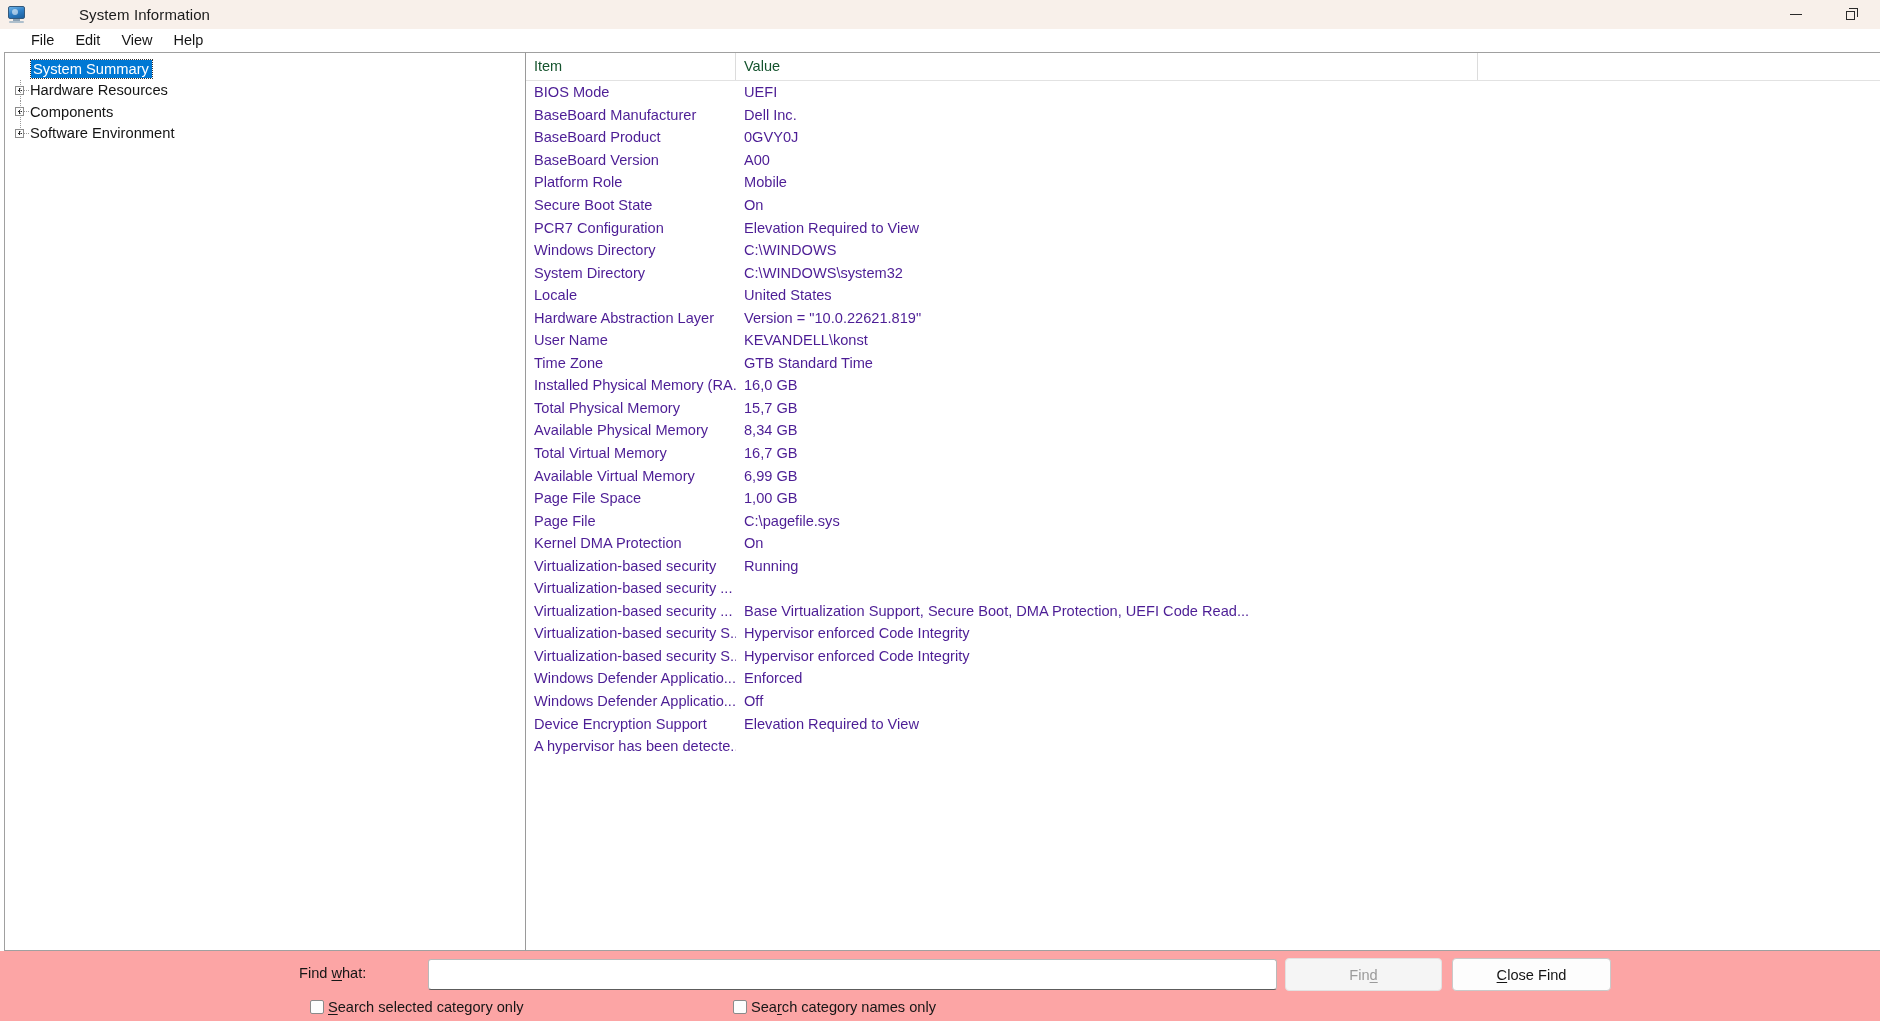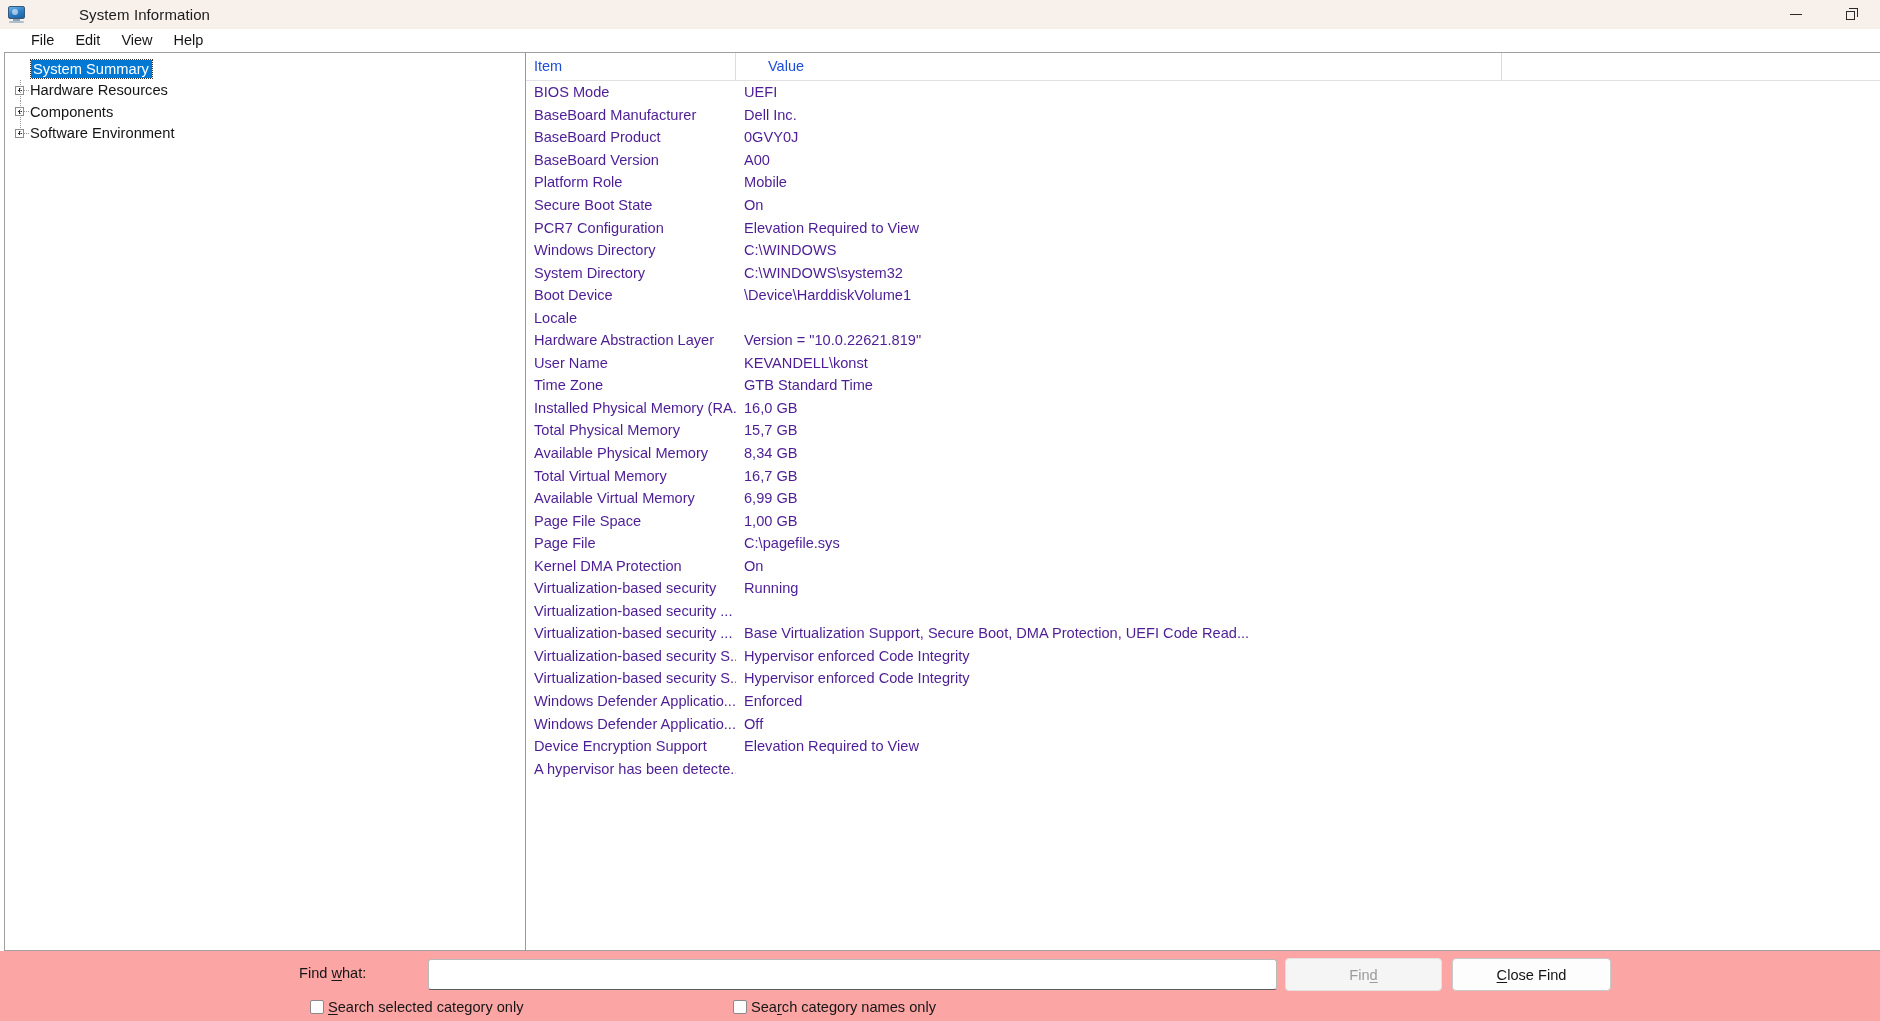--- a/index.html
+++ b/index.html
@@ -187,31 +187,31 @@
   .list-header {
     height: 27px;
     display: flex;
     align-items: center;
     border-bottom: 1px solid #e2e2e2;
     background: #ffffff;
     position: relative;
   }
   .hcell {
     font-size: 14.5px;
-    color: #1d4ed8;
+    color: #14532d;
     padding-left: 8px;
     box-sizing: border-box;
     height: 27px;
     line-height: 27px;
     border-right: 1px solid #dcdcdc;
     white-space: nowrap;
     overflow: hidden;
   }
   .hcell.item { width: 210px; }
-  .hcell.value { width: 742px; margin-left: 24px; }
+  .hcell.value { width: 742px; }
   .hcell.pad { flex: 1 1 auto; border-right: none; }
 
   .list-rows { position: relative; }
   .lrow {
     display: flex;
     height: 22.55px;
     align-items: center;
     font-size: 14.6px;
     color: #4c1d95;
     white-space: nowrap;
@@ -394,25 +394,22 @@
           </div>
           <div class="lrow">
             <div class="cell-item">Windows Directory</div>
             <div class="cell-value">C:\WINDOWS</div>
           </div>
           <div class="lrow">
             <div class="cell-item">System Directory</div>
             <div class="cell-value">C:\WINDOWS\system32</div>
           </div>
           <div class="lrow">
-            <div class="cell-item">Boot Device</div>
-            <div class="cell-value">\Device\HarddiskVolume1</div>
-          </div>
-          <div class="lrow">
             <div class="cell-item">Locale</div>
+            <div class="cell-value">United States</div>
           </div>
           <div class="lrow">
             <div class="cell-item">Hardware Abstraction Layer</div>
             <div class="cell-value">Version = "10.0.22621.819"</div>
           </div>
           <div class="lrow">
             <div class="cell-item">User Name</div>
             <div class="cell-value">KEVANDELL\konst</div>
           </div>
           <div class="lrow">

